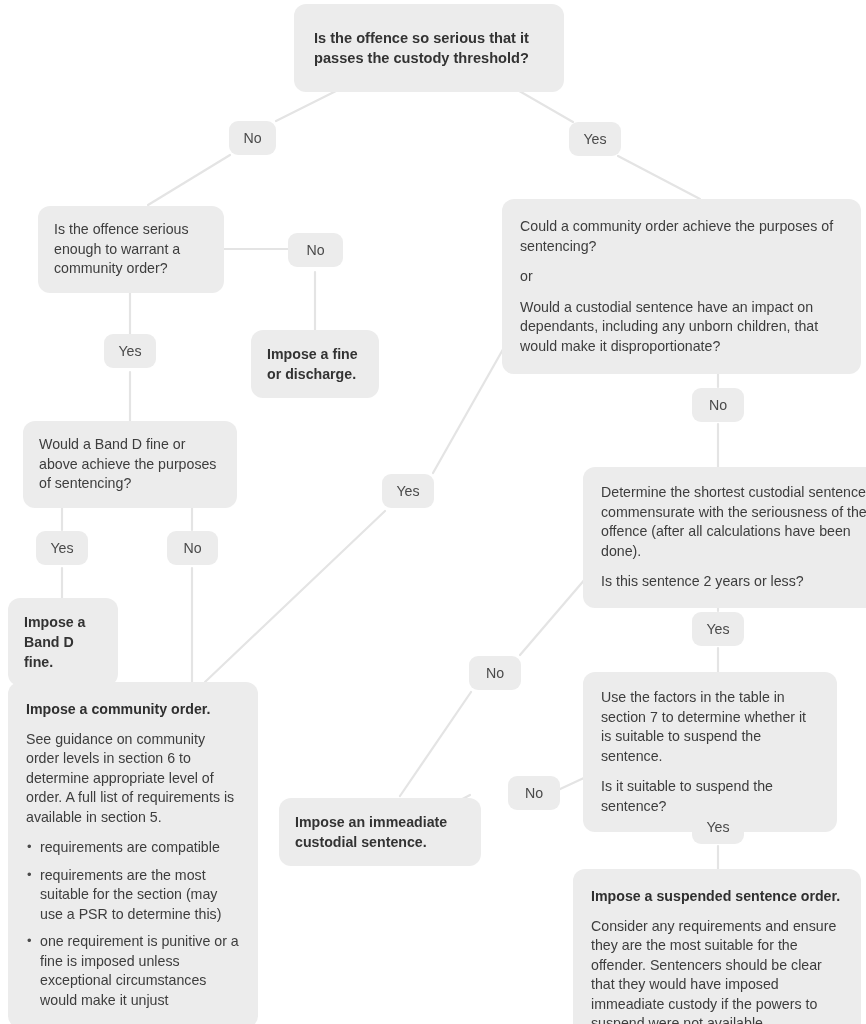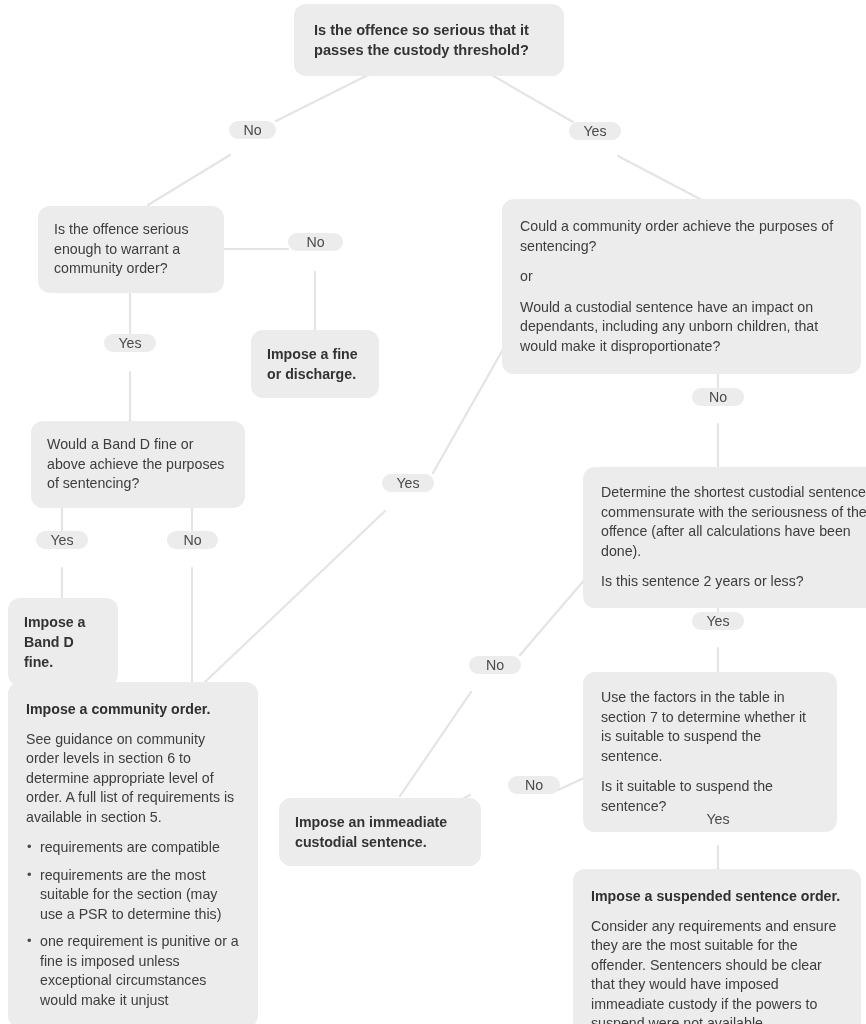--- a/index.html
+++ b/index.html
@@ -31,21 +31,21 @@
     box-sizing: border-box;
     background: #ececec;
     border-radius: 12px;
     color: #3d3d3d;
     font-size: 14.2px;
     line-height: 19.5px;
     padding: 14px 16px;
   }
   .node.pill {
     border-radius: 9px;
-    padding: 0 14px;
+    padding: 8px 14px;
     text-align: center;
     font-size: 14.2px;
     line-height: 18px;
     color: #4a4a4a;
   }
   .node.bold {
     font-weight: bold;
     color: #333333;
   }
   .node p {
@@ -130,21 +130,21 @@
       <path d="M 586 777 L 558 790"></path>
 
       <path d="M 470 795 L 438 812"></path>
 
       <path d="M 718 785 L 718 809"></path>
 
       <path d="M 718 846 L 718 869"></path>
     </g>
   </svg>
 
-  <div class="node bold" style="left:294px; top:4px; width:270px; padding:16px 20px; font-size:14.6px; line-height:20px;">
+  <div class="node bold" style="left:294px; top:4px; width:270px; padding:24px 20px; font-size:14.6px; line-height:20px;">
     <span>Is the offence so serious that it passes the custody threshold?</span>
   </div>
 
   <div class="node pill" style="left:229px; top:121px; width:47px;">
     <span>No</span>
   </div>
   <div class="node pill" style="left:569px; top:122px; width:52px;">
     <span>Yes</span>
   </div>
 
@@ -158,21 +158,21 @@
 
   <div class="node bold" style="left:251px; top:330px; width:128px; line-height:20px;">
     <div>Impose a fine</div>
     <div>or discharge.</div>
   </div>
 
   <div class="node pill" style="left:104px; top:334px; width:52px;">
     <span>Yes</span>
   </div>
 
-  <div class="node" style="left:23px; top:421px; width:214px;margin-left:8px;">
+  <div class="node" style="left:23px; top:421px; width:214px;">
     <span>Would a Band D fine or above achieve the purposes of sentencing?</span>
   </div>
 
   <div class="node pill" style="left:36px; top:531px; width:52px;">
     <span>Yes</span>
   </div>
   <div class="node pill" style="left:167px; top:531px; width:51px;">
     <span>No</span>
   </div>
 

